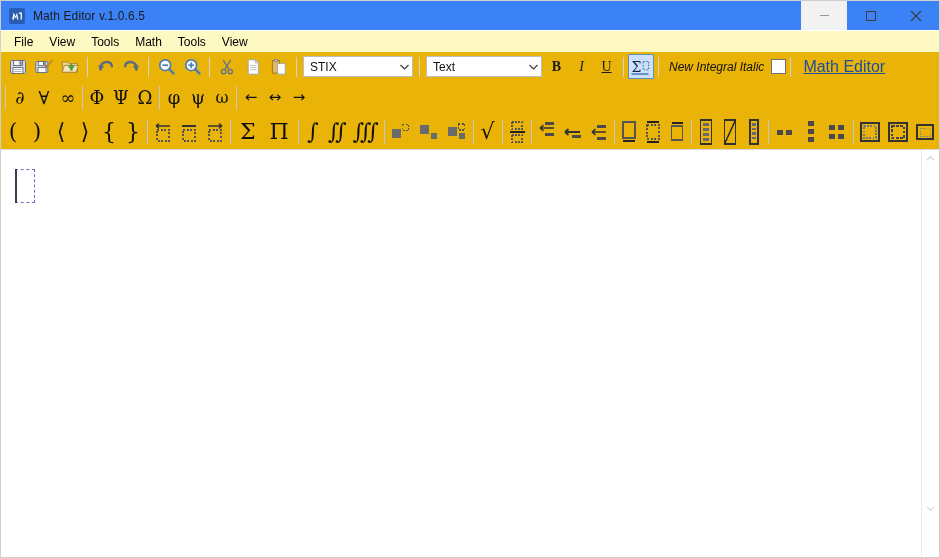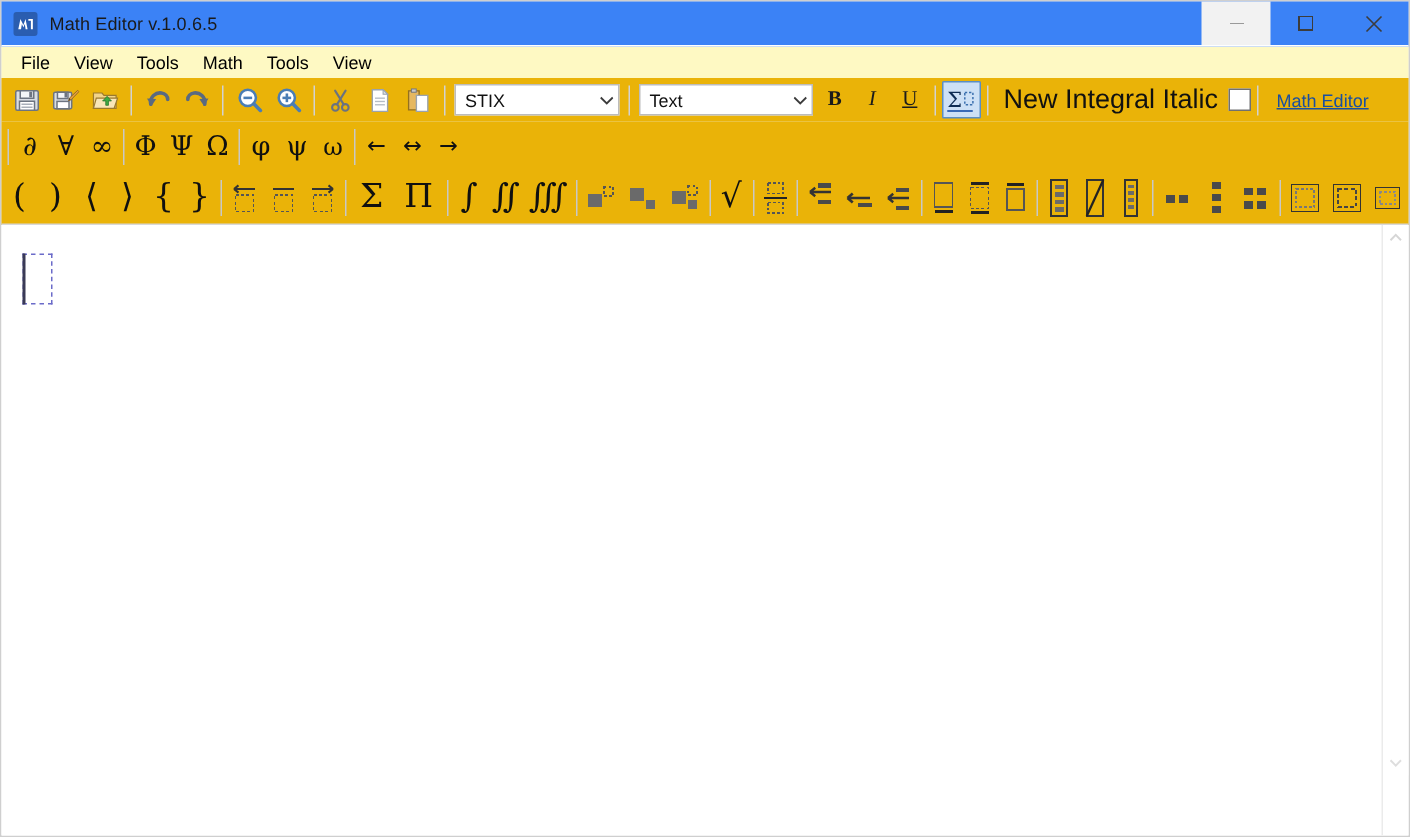--- a/index.html
+++ b/index.html
@@ -172,35 +172,36 @@
     background: transparent;
     border: 1px solid transparent;
     box-sizing: border-box;
     font-family: "Liberation Serif", serif;
   }
   .fmt-btn.b { font-weight: bold; }
   .fmt-btn.i { font-style: italic; }
   .fmt-btn.u { text-decoration: underline; }
 
   .tb-label {
-    font-size: 18px;
+    font-size: 12px;
     color: #111;
     margin-left: 6px;
     white-space: nowrap;
+    font-style: italic;
   }
   .tb-check {
     width: 15px;
     height: 15px;
     border: 1px solid #707070;
     background: #fff;
     margin-left: 7px;
     box-sizing: border-box;
   }
   .tb-link {
-    font-size: 12px;
+    font-size: 16px;
     color: #1a4fa0;
     text-decoration: underline;
     margin-left: 8px;
     white-space: nowrap;
   }
 
   
   .toolbar.sym1 {
     height: 33px;
     min-height: 33px;

